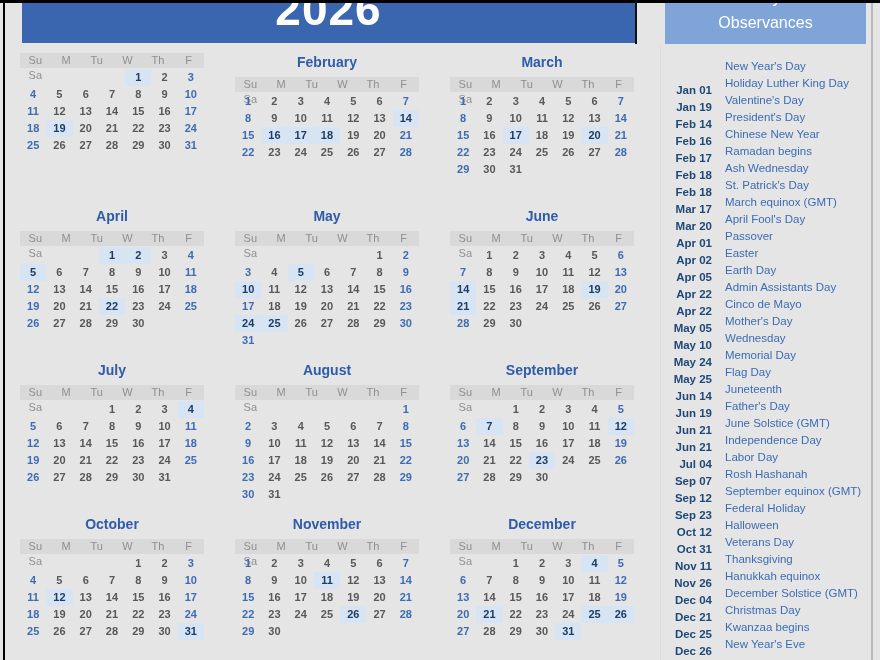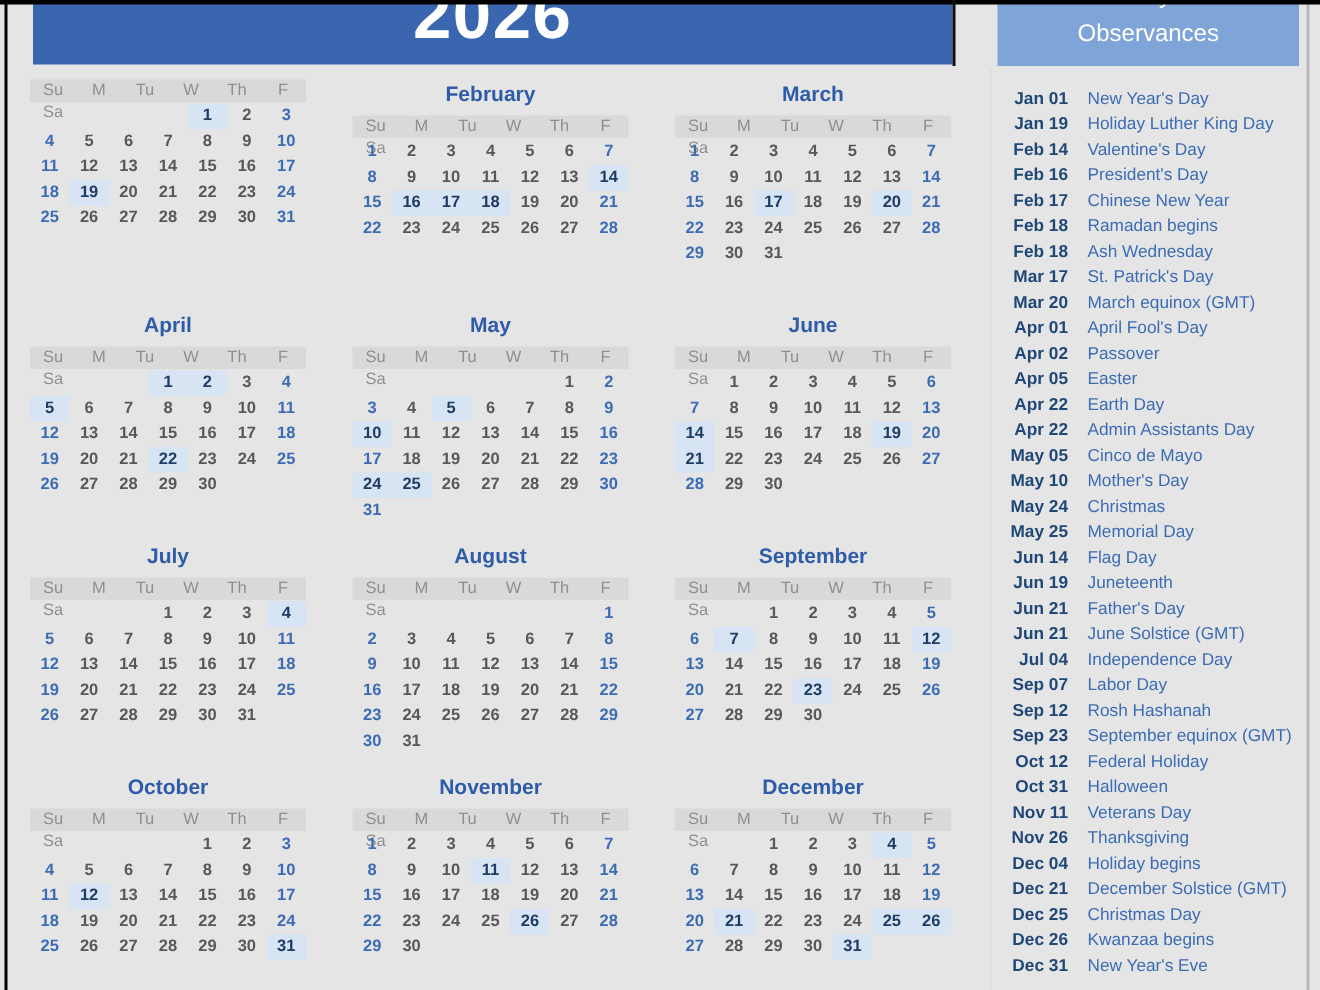--- a/index.html
+++ b/index.html
@@ -31,21 +31,21 @@
   .dow-cell{text-align:center;font-size:11px;line-height:15px;color:var(--day_header_text);}
   .days-grid{display:grid;grid-template-columns:repeat(7,1fr);grid-auto-rows:17px;margin-top:1px;}
   .day-cell{text-align:center;font-size:11px;line-height:17px;font-weight:bold;
             color:var(--weekday_text);}
   .day-cell.weekend{color:var(--weekend_text);}
   .day-cell.hl{background:var(--highlight_bg);color:var(--highlight_text);}
   
   .holidays-list{position:absolute;left:666px;top:58px;width:206px;}
   .holiday-row{display:flex;height:17px;line-height:17px;font-size:11.5px;}
   .holiday-date{width:46px;text-align:right;font-weight:bold;color:var(--holiday_date_text);
-                flex:0 0 46px;}
+                flex:0 0 46px;margin-top:24px;}
   .holiday-name{margin-left:13px;color:var(--holiday_name_text);white-space:nowrap;}
 </style>
 </head>
 <body>
 
 <div id="page">
 
   <div class="year-banner">
     <span class="year">2026</span>
   </div>
@@ -680,21 +680,21 @@
       <div class="holiday-row">
         <div class="holiday-date">May 05</div>
         <div class="holiday-name">Cinco de Mayo</div>
       </div>
       <div class="holiday-row">
         <div class="holiday-date">May 10</div>
         <div class="holiday-name">Mother's Day</div>
       </div>
       <div class="holiday-row">
         <div class="holiday-date">May 24</div>
-        <div class="holiday-name">Christmas</div>
+        <div class="holiday-name">Wednesday</div>
       </div>
       <div class="holiday-row">
         <div class="holiday-date">May 25</div>
         <div class="holiday-name">Memorial Day</div>
       </div>
       <div class="holiday-row">
         <div class="holiday-date">Jun 14</div>
         <div class="holiday-name">Flag Day</div>
       </div>
       <div class="holiday-row">
@@ -736,21 +736,21 @@
       <div class="holiday-row">
         <div class="holiday-date">Nov 11</div>
         <div class="holiday-name">Veterans Day</div>
       </div>
       <div class="holiday-row">
         <div class="holiday-date">Nov 26</div>
         <div class="holiday-name">Thanksgiving</div>
       </div>
       <div class="holiday-row">
         <div class="holiday-date">Dec 04</div>
-        <div class="holiday-name">Holiday begins</div>
+        <div class="holiday-name">Hanukkah equinox</div>
       </div>
       <div class="holiday-row">
         <div class="holiday-date">Dec 21</div>
         <div class="holiday-name">December Solstice (GMT)</div>
       </div>
       <div class="holiday-row">
         <div class="holiday-date">Dec 25</div>
         <div class="holiday-name">Christmas Day</div>
       </div>
       <div class="holiday-row">

